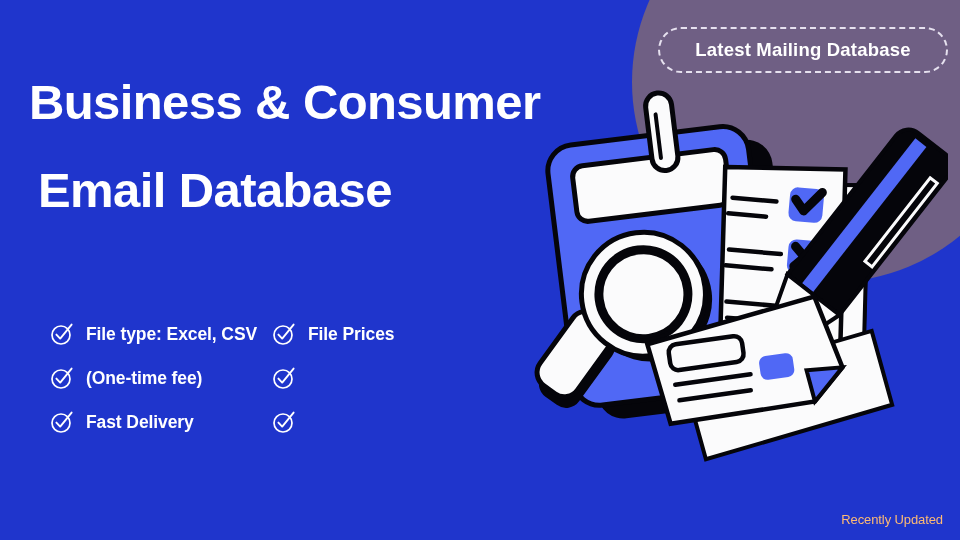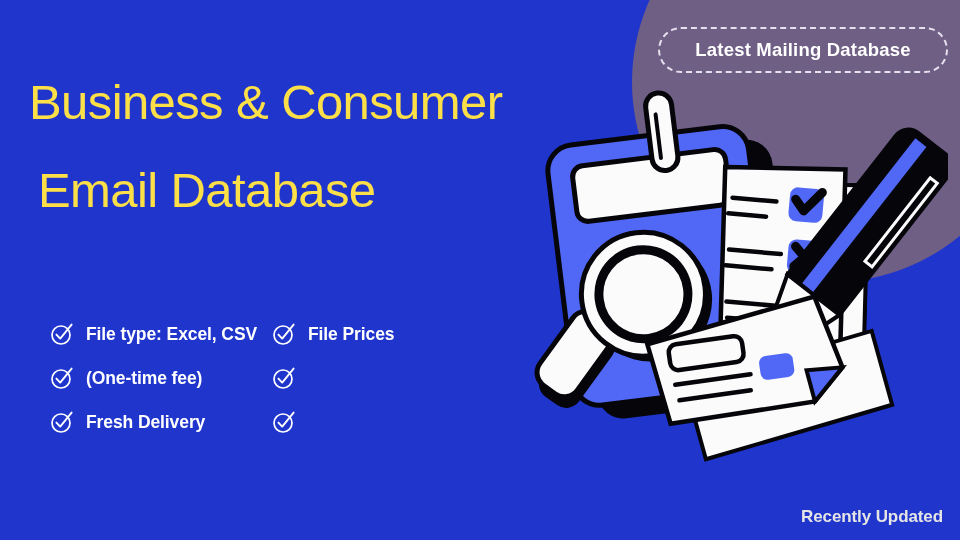--- a/index.html
+++ b/index.html
@@ -53,23 +53,23 @@
   }
 
   
   .headline {
     position: absolute;
     left: 29px;
     top: 58px;
     width: 600px;
   }
   .headline-line {
-    color: #fde047;
+    color: #ffffff;
     font-size: 49px;
-    font-weight: normal;
+    font-weight: bold;
     line-height: 88px;
     letter-spacing: -0.6px;
     white-space: nowrap;
   }
   .headline-line.second { padding-left: 9px; }
 
   
   .features {
     position: absolute;
     left: 50px;
@@ -109,23 +109,23 @@
     top: 78px;
     width: 420px;
     height: 390px;
   }
 
   
   .footnote {
     position: absolute;
     right: 17px;
     bottom: 13px;
-    color: #e5e5e5;
-    font-size: 17px;
-    font-weight: bold;
+    color: #fdba74;
+    font-size: 13px;
+    font-weight: normal;
     letter-spacing: -0.1px;
   }
 </style>
 </head>
 <body>
 
 <div class="banner">
 
   <div class="mauve-blob"></div>
 
@@ -153,21 +153,21 @@
           <circle cx="11" cy="13" r="9" fill="none" stroke="#ffffff" stroke-width="1.7"></circle>
           <path d="M6.4 12.6 L10.2 16.6 L21.6 2.6" fill="none" stroke="#ffffff" stroke-width="1.9" stroke-linecap="round" stroke-linejoin="round"></path>
         </svg>
         <span class="feature-label">(One-time fee)</span>
       </div>
       <div class="feature-row">
         <svg class="feature-icon" viewBox="0 0 24 24">
           <circle cx="11" cy="13" r="9" fill="none" stroke="#ffffff" stroke-width="1.7"></circle>
           <path d="M6.4 12.6 L10.2 16.6 L21.6 2.6" fill="none" stroke="#ffffff" stroke-width="1.9" stroke-linecap="round" stroke-linejoin="round"></path>
         </svg>
-        <span class="feature-label">Fresh Delivery</span>
+        <span class="feature-label">Fast Delivery</span>
       </div>
     </div>
 
     <div class="feature-col">
       <div class="feature-row">
         <svg class="feature-icon" viewBox="0 0 24 24">
           <circle cx="11" cy="13" r="9" fill="none" stroke="#ffffff" stroke-width="1.7"></circle>
           <path d="M6.4 12.6 L10.2 16.6 L21.6 2.6" fill="none" stroke="#ffffff" stroke-width="1.9" stroke-linecap="round" stroke-linejoin="round"></path>
         </svg>
         <span class="feature-label">File Prices</span>

